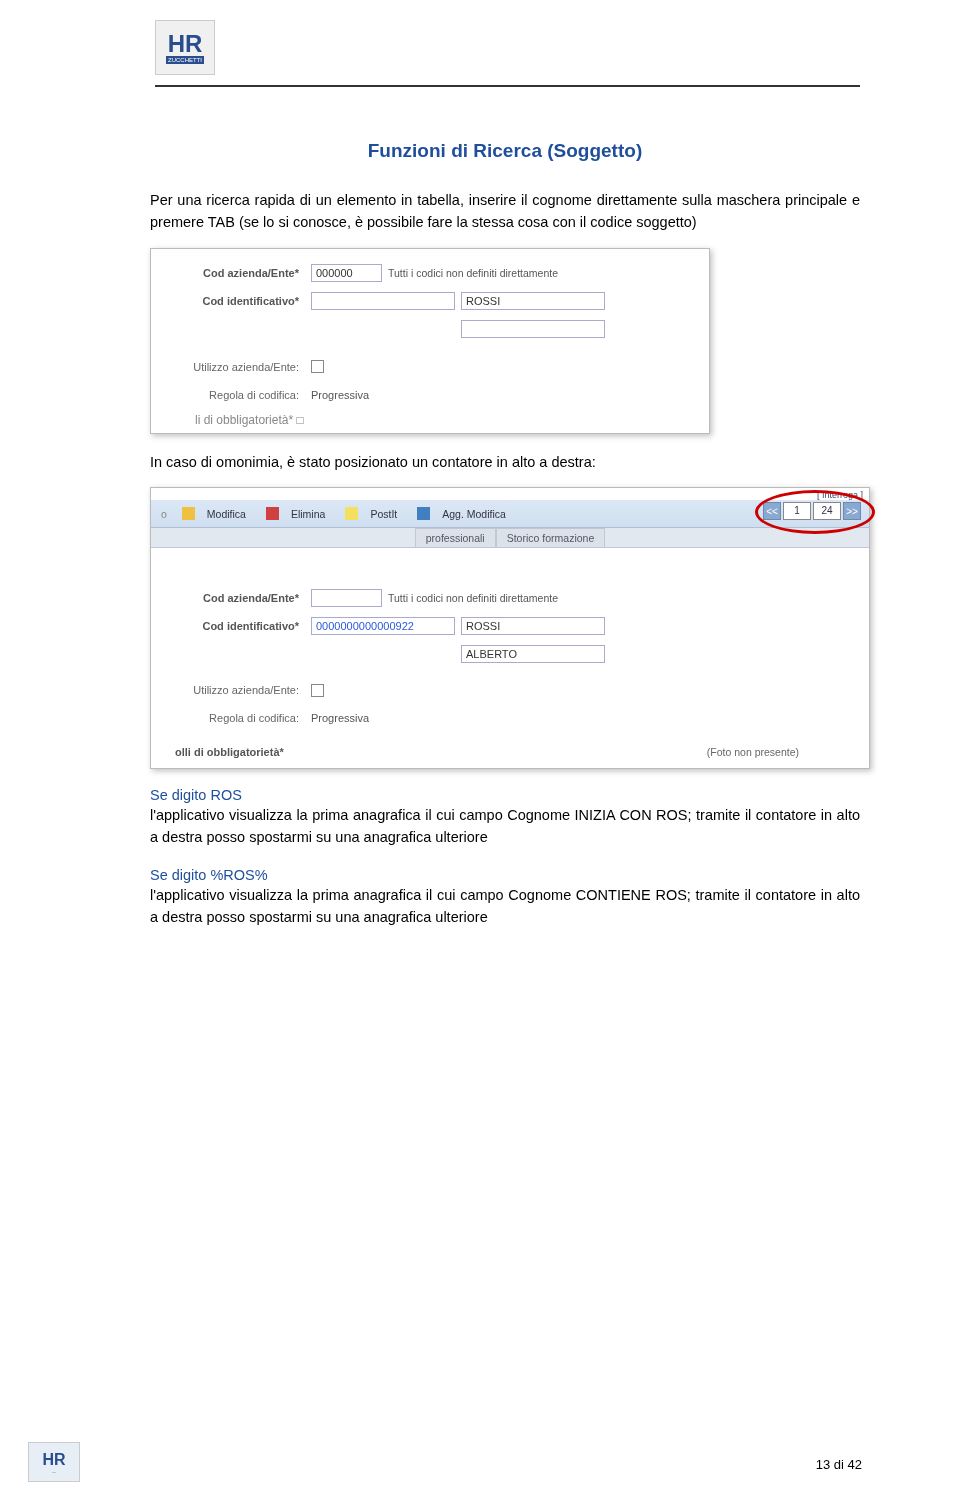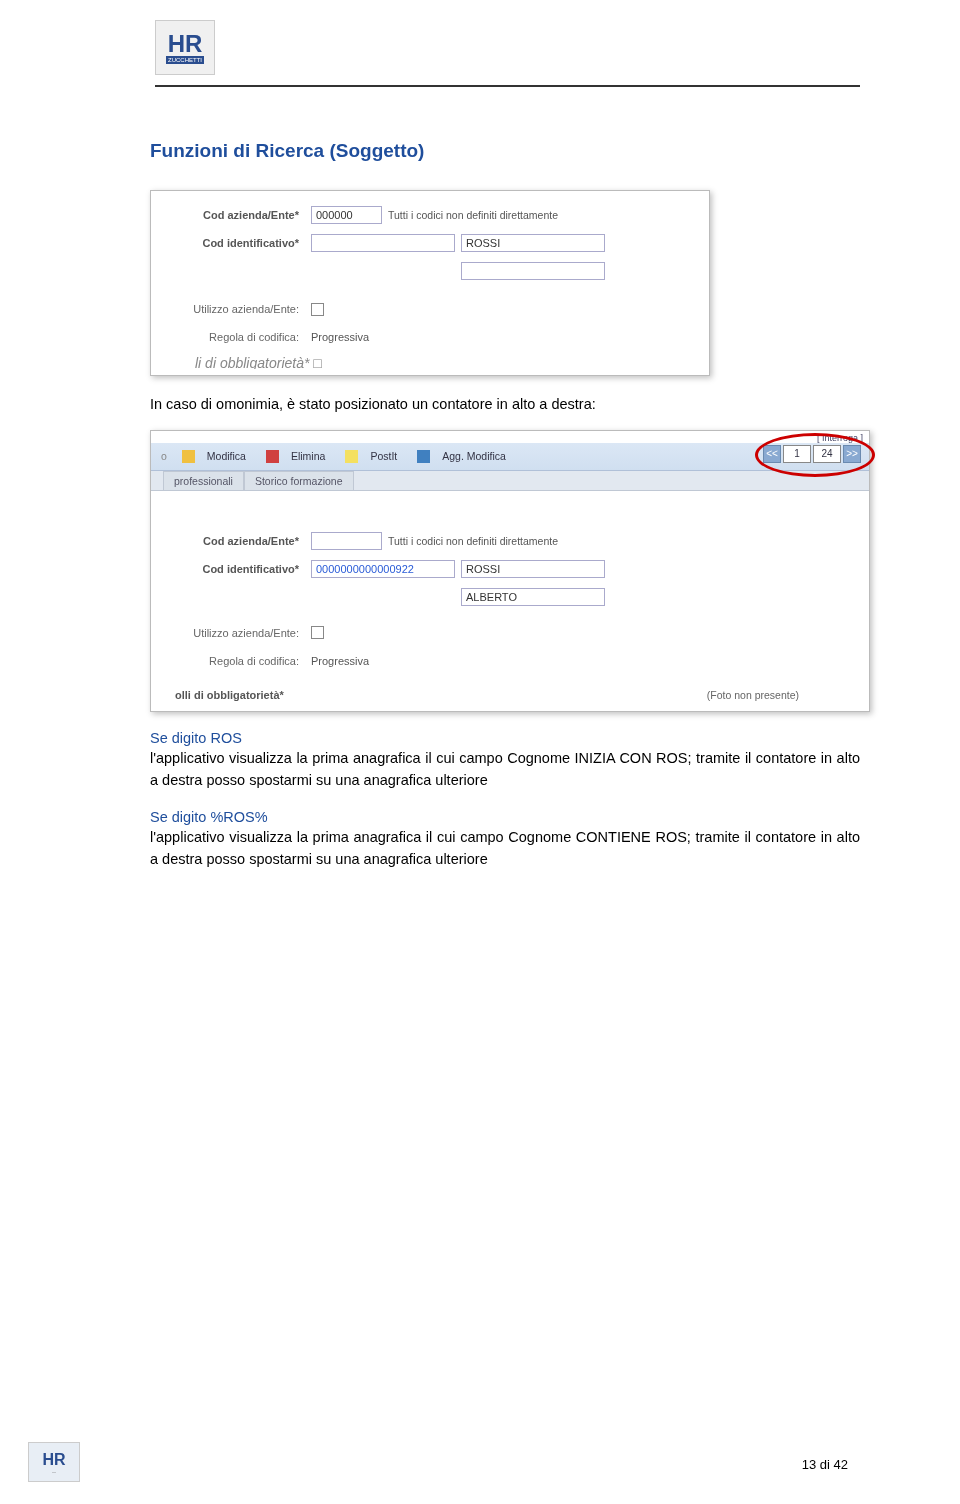--- a/index.html
+++ b/index.html
@@ -33,20 +33,21 @@
     left: 155px;
     right: 100px;
     border-top: 2px solid #333;
   }
   .content { margin-top: 100px; }
   h1 {
     color: #1f4e9c;
     font-size: 19px;
     font-weight: bold;
     margin-bottom: 28px;
+    text-align: center;
   }
   p.body {
     font-size: 14.5px;
     line-height: 1.5;
     text-align: justify;
     margin-bottom: 14px;
   }
   .shot-wrap { margin: 12px 0 18px 0; }
   .shot {
     border: 1px solid #bbb;
@@ -78,21 +79,21 @@
   .form-row .fval.short { width: 71px; }
   .form-row .fval.med { width: 144px; }
   .form-row .ftext { color: #555; font-size: 10.5px; }
   .form-row .fcheck {
     width: 13px; height: 13px; border: 1px solid #888; background: #fff;
     display: inline-block;
   }
   .form-row .static { color: #555; font-size: 11px; }
   .cutoff {
     height: 14px; overflow: hidden; margin-top: 8px;
-    color: #888; font-size: 14px; padding-left: 30px; font-style: italic;
+    color: #888; font-size: 12px; padding-left: 30px;
   }
   
   .shot2 { width: 720px; }
   .toolbar {
     background: linear-gradient(#dbe7f5, #d0dff0);
     border-bottom: 1px solid #b0c0d8;
     padding: 4px 6px;
     display: flex;
     align-items: center;
     gap: 2px;
@@ -142,20 +143,21 @@
     pointer-events: none;
   }
   .tabstrip {
     background: #e2e8f0;
     border-bottom: 1px solid #c0c8d4;
     padding: 0 12px;
     display: flex;
     gap: 0;
     font-size: 10.5px;
     color: #556;
+    justify-content: center;
   }
   .tabstrip .tab {
     padding: 3px 10px;
     border: 1px solid #c0c8d4;
     border-bottom: none;
     background: #dbe2ea;
     cursor: pointer;
   }
   .shot2-body {
     padding: 40px 10px 6px 14px;
@@ -189,37 +191,38 @@
     width: 52px; height: 40px;
     background: #e8eef5;
     border: 1px solid #ccc;
     display:flex;flex-direction:column;align-items:center;justify-content:center;
   }
   .footer-logo .hr { font-size: 16px; font-weight: bold; color: #2a4d8f; }
   .footer-logo .sub { font-size: 4px; color: #555; }
   .page-num {
     position: absolute;
     bottom: 32px;
-    right: 112px;
+    right: 98px;
     font-size: 13px;
     color: #000;
     margin-left: 46px;
   }
 </style>
 </head>
 <body>
 
 <div class="header-logo">
   <div class="hr">HR</div>
   <div class="zuc">ZUCCHETTI</div>
 </div>
 <div class="header-rule"></div>
 
 <div class="content">
   <h1>Funzioni di Ricerca (Soggetto)</h1>
+  <p class="body">Per una ricerca rapida di un elemento in tabella, inserire il cognome direttamente sulla maschera principale e premere TAB (se lo si conosce, è possibile fare la stessa cosa con il codice soggetto)</p>
 
   <div class="shot-wrap">
     <div class="shot shot1">
       <div class="form-row">
         <label class="flabel bold">Cod azienda/Ente*</label>
         <span class="fval short">000000</span>
         <span class="ftext">Tutti i codici non definiti direttamente</span>
       </div>
       <div class="form-row">
         <label class="flabel bold">Cod identificativo*</label>

